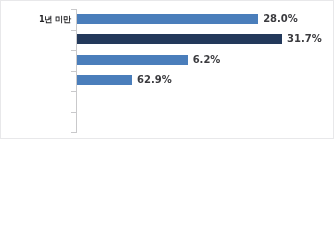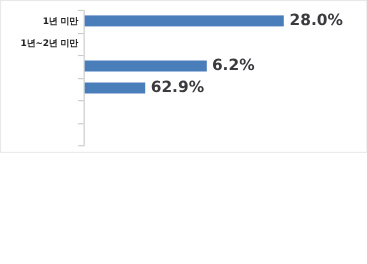--- a/index.html
+++ b/index.html
@@ -80,21 +80,21 @@
   }
   .bar {
     height: 10px;
     background: #4a7ebb;
     flex: none;
   }
   .bar.highlight {
     background: #23395b;
   }
   .val-label {
-    font-size: 14px;
+    font-size: 10px;
     font-weight: bold;
     color: #3b3b3f;
     margin-left: 5px;
     white-space: nowrap;
     line-height: 1;
   }
 </style>
 </head>
 <body>
 
@@ -112,21 +112,24 @@
       </div>
     <div id="rows">
         <div class="row">
           <div class="cat-label">1년 미만</div>
           <div class="bar-wrap">
             <div class="bar" style="width: 181.16px; background: rgb(74, 126, 187);"></div>
             <div class="val-label">28.0%</div>
           </div>
         </div>
         <div class="row">
-          <div class="cat-label">1년~2년 미만</div>
+          <div class="bar-wrap">
+            <div class="bar highlight" style="width: 205.099px; background: rgb(35, 57, 91);"></div>
+            <div class="val-label">31.7%</div>
+          </div>
         </div>
         <div class="row">
           <div class="bar-wrap">
             <div class="bar" style="width: 110.637px; background: rgb(74, 126, 187);"></div>
             <div class="val-label">6.2%</div>
           </div>
         </div>
         <div class="row">
           <div class="bar-wrap">
             <div class="bar" style="width: 54.995px; background: rgb(74, 126, 187);"></div>

